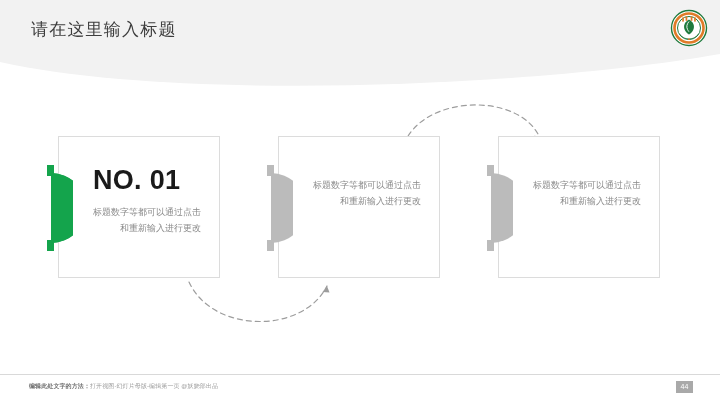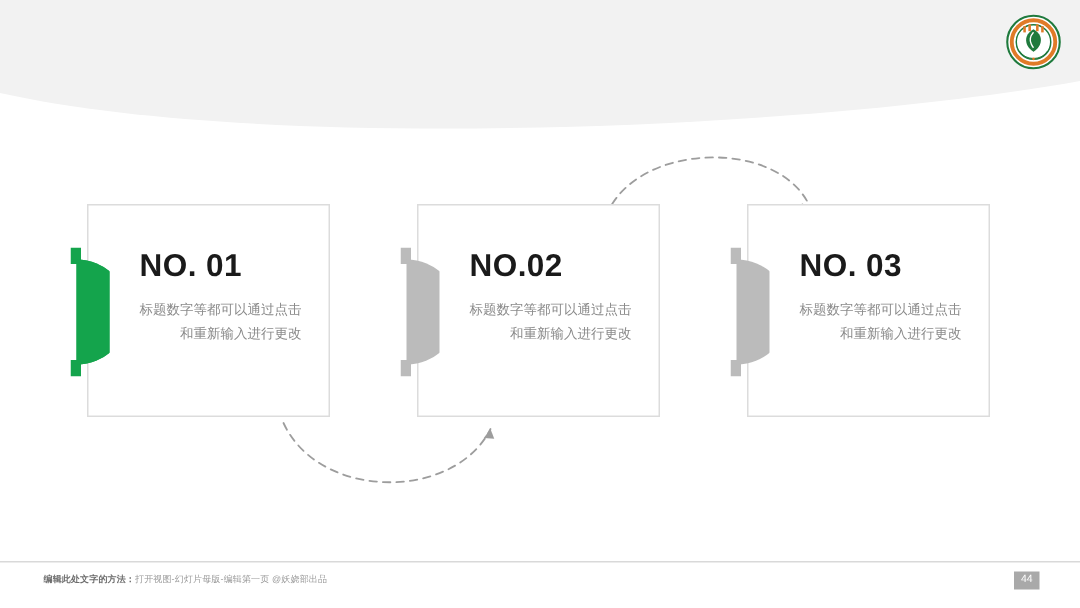--- a/index.html
+++ b/index.html
@@ -60,21 +60,21 @@
   .card-2 { left: 278px; top: 136px; }
   .card-3 { left: 498px; top: 136px; }
 
   .card-inner {
     position: absolute;
     left: 34px;
     top: 30px;
     right: 10px;
   }
   .card-title {
-    font-size: 21px;
+    font-size: 27px;
     font-weight: bold;
     color: #1a1a1a;
     letter-spacing: 0.3px;
     line-height: 1;
     white-space: nowrap;
   }
   .card-body {
     margin-top: 11px;
     font-size: 9px;
     line-height: 1.75;
@@ -136,20 +136,21 @@
 <body>
 
 <div class="slide">
 
   <div class="header-band">
     <svg width="720" height="92" viewBox="0 0 720 92">
       <path d="M0,0 L720,0 L720,54 C540,86 180,102 0,62 Z" fill="#f2f2f2"></path>
     </svg>
   </div>
 
+  <div class="page-title">请在这里输入标题</div>
 
   <div class="emblem">
     <svg width="38" height="38" viewBox="0 0 38 38">
       <circle cx="19" cy="19" r="17.5" fill="#ffffff" stroke="#1f7a3d" stroke-width="1.4"></circle>
       <circle cx="19" cy="19" r="14.5" fill="#ffffff" stroke="#e07b28" stroke-width="2.6"></circle>
       <circle cx="19" cy="19" r="11.5" fill="#ffffff" stroke="#1f7a3d" stroke-width="1"></circle>
       <path d="M19 10.5 C14.5 13 13 17 14.8 21 C16.2 24 19 25.5 19 25.5 C19 25.5 21.8 24 23.2 21 C25 17 23.5 13 19 10.5 Z" fill="#1f7a3d"></path>
       <path d="M19 12.5 C16.8 15 16.2 18 17.6 20.6 C18.3 22 19 22.8 19 22.8" fill="none" stroke="#ffffff" stroke-width="0.9"></path>
       <rect x="12.2" y="8.4" width="1.7" height="4.2" fill="#e07b28"></rect>
       <rect x="15.6" y="7.2" width="1.7" height="4.6" fill="#e07b28"></rect>
@@ -191,35 +192,33 @@
 
   <div class="card card-2">
     <div class="accent">
       <svg width="26" height="86" viewBox="0 0 26 86">
         <rect x="0" y="0" width="7" height="11" fill="#bbbbbb"></rect>
         <rect x="0" y="75" width="7" height="11" fill="#bbbbbb"></rect>
         <path d="M4,8 A35,35 0 0 1 4,78 Z" fill="#bbbbbb"></path>
       </svg>
     </div>
     <div class="card-inner">
-      <div class="card-title">NO.02</div>
       <div class="card-body">标题数字等都可以通过点击和重新输入进行更改</div>
     </div>
   </div>
 
   <div class="card card-3">
     <div class="accent">
       <svg width="26" height="86" viewBox="0 0 26 86">
         <rect x="0" y="0" width="7" height="11" fill="#bbbbbb"></rect>
         <rect x="0" y="75" width="7" height="11" fill="#bbbbbb"></rect>
         <path d="M4,8 A35,35 0 0 1 4,78 Z" fill="#bbbbbb"></path>
       </svg>
     </div>
     <div class="card-inner">
-      <div class="card-title">NO. 03</div>
       <div class="card-body">标题数字等都可以通过点击和重新输入进行更改</div>
     </div>
   </div>
 
   <div class="footer-rule"></div>
   <div class="footer-text">
     <b>编辑此处文字的方法：</b><span>打开视图-幻灯片母版-编辑第一页 @妖娆部出品</span>
   </div>
   <div class="page-badge">44</div>
 

